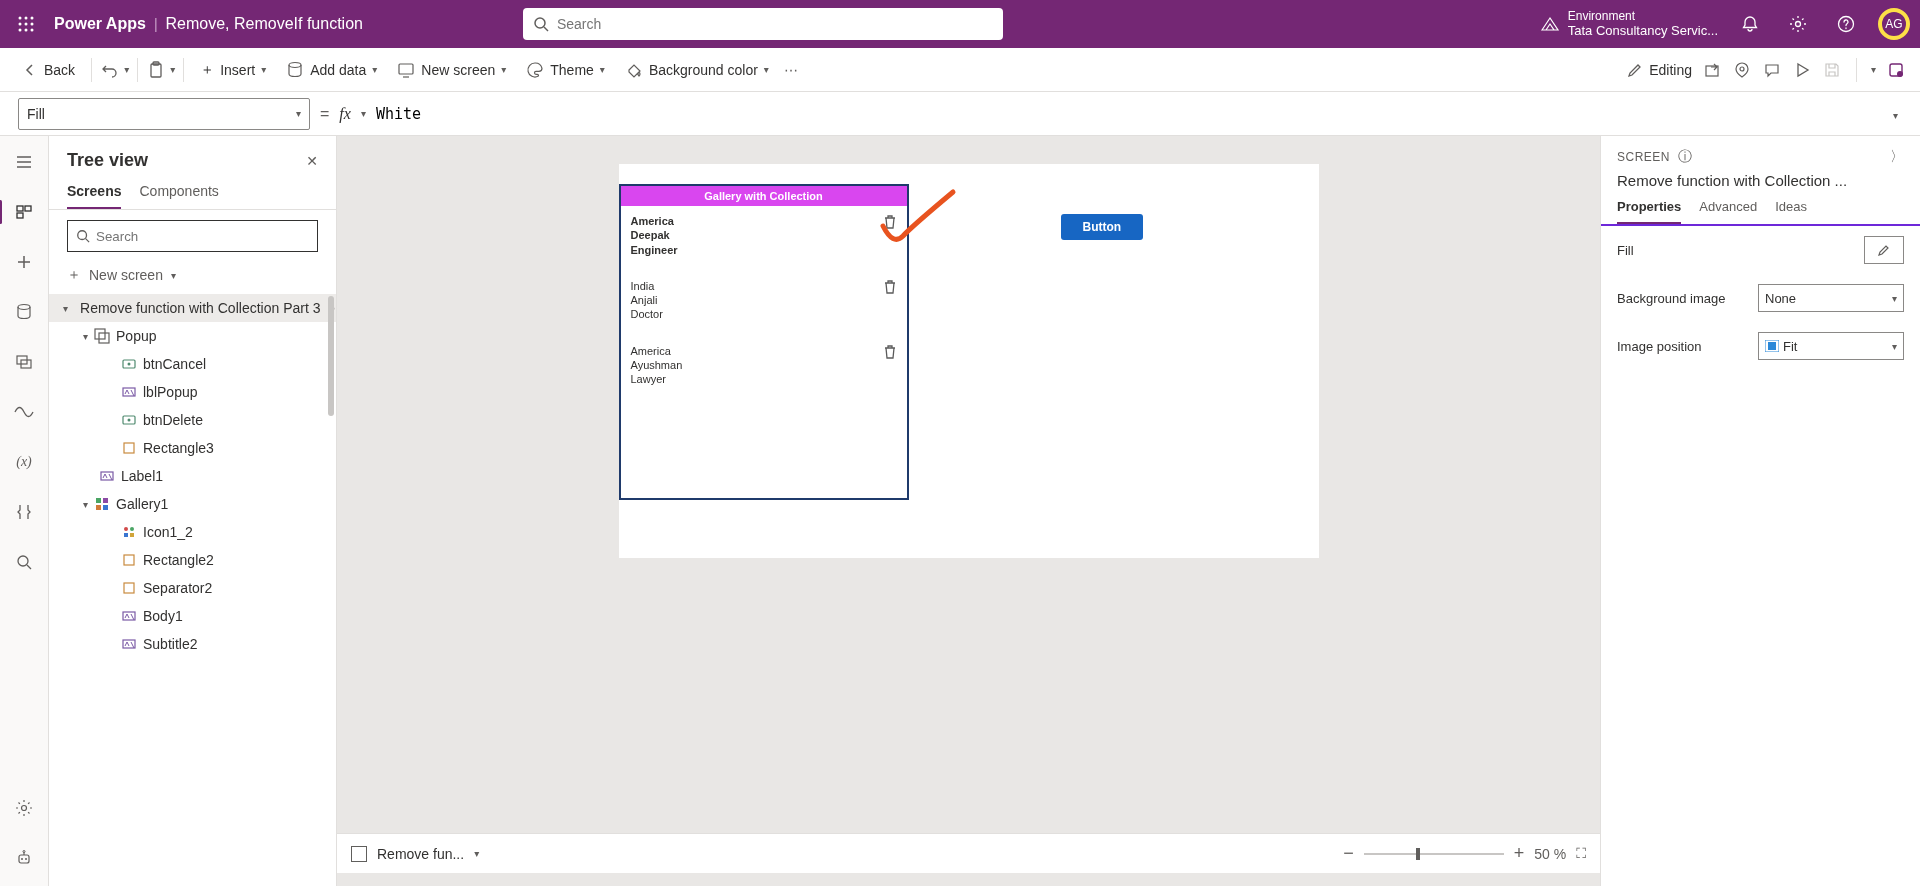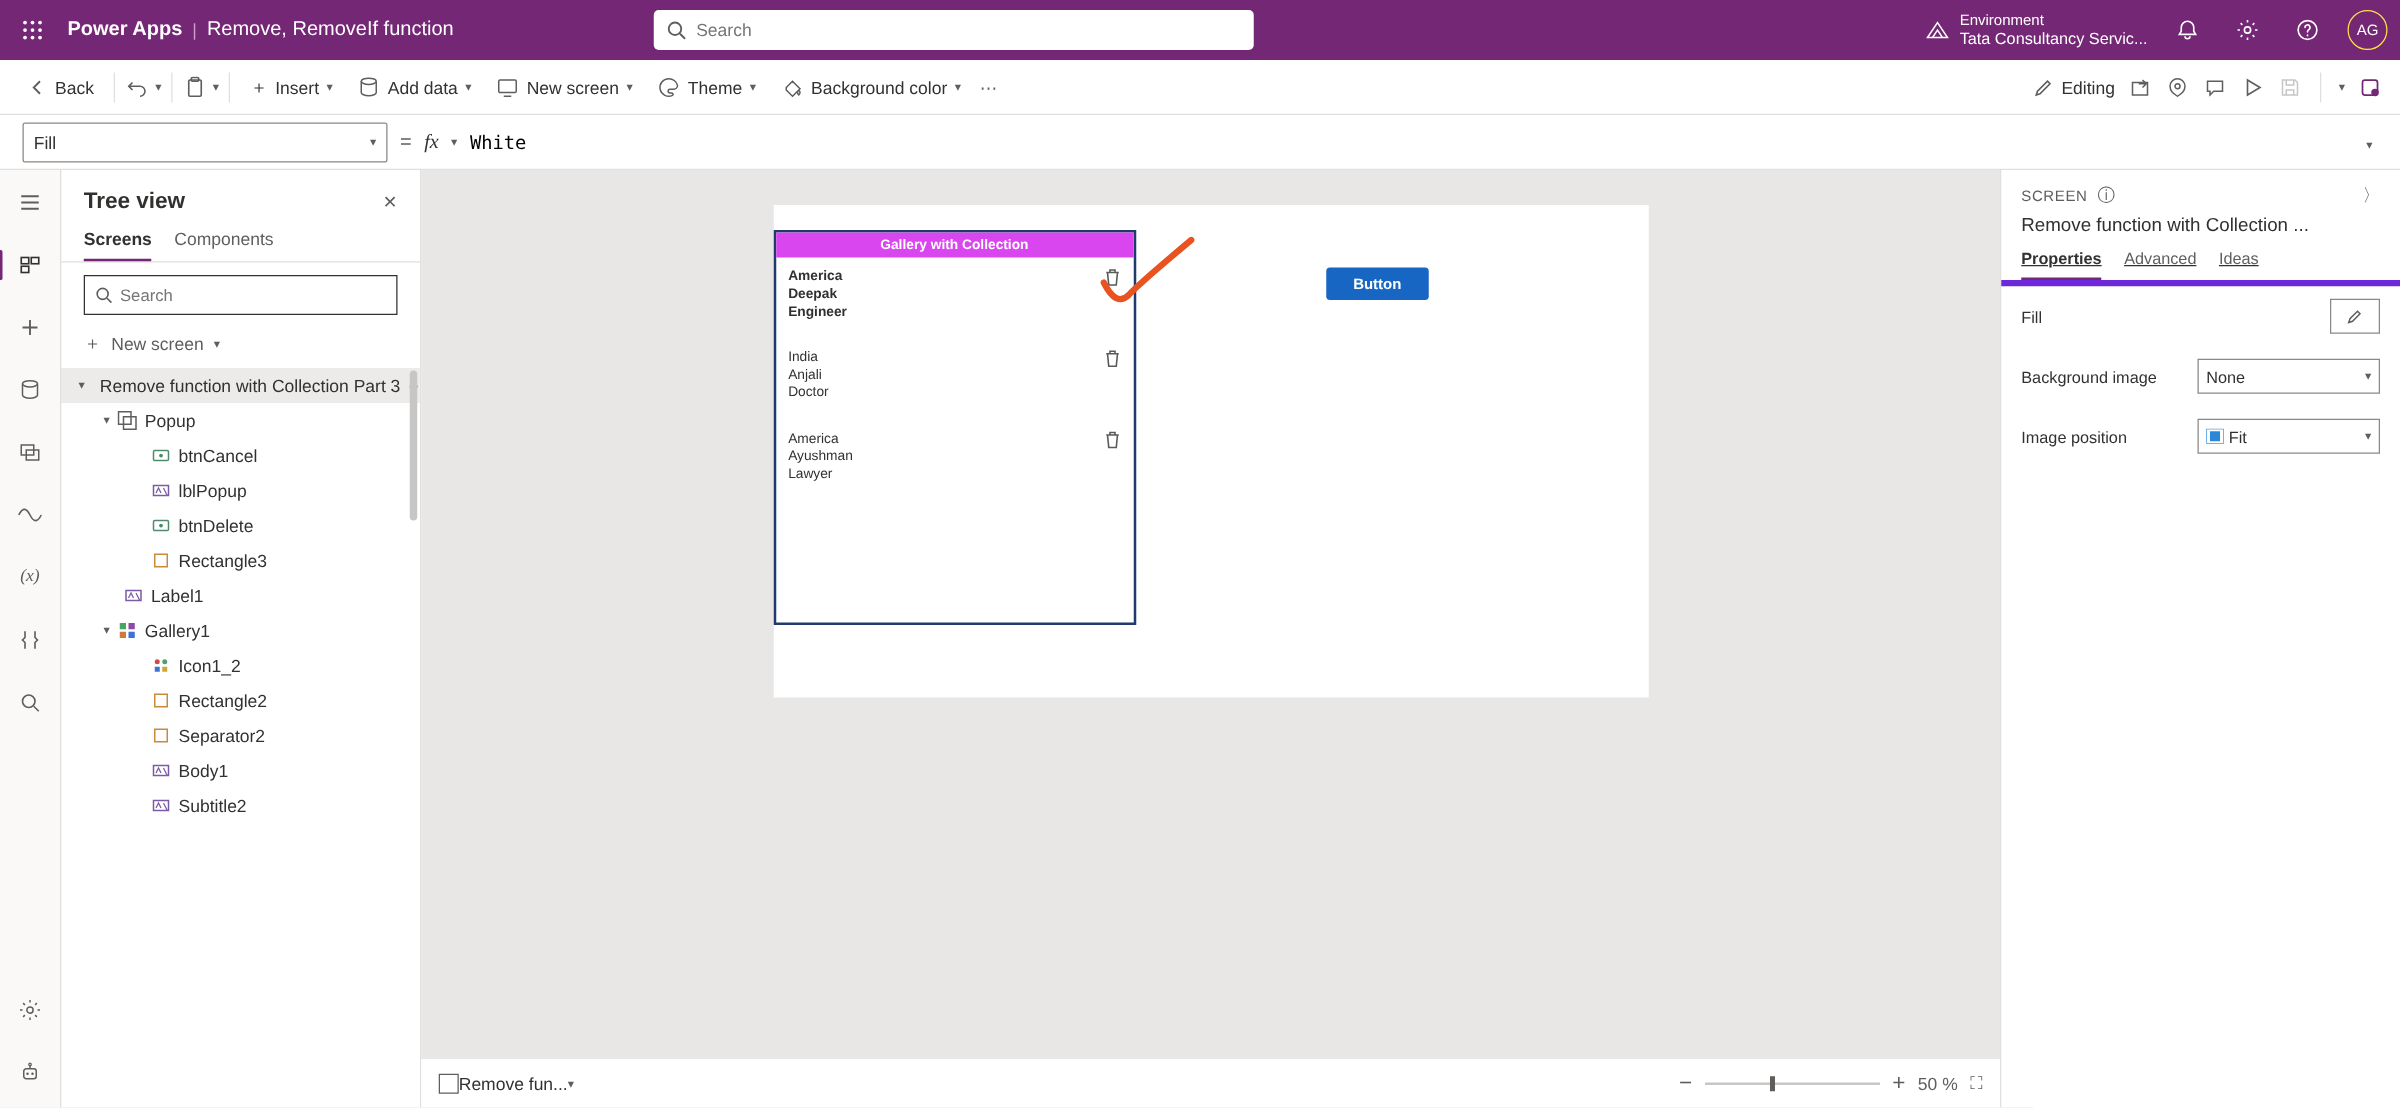--- a/index.html
+++ b/index.html
@@ -11,21 +11,21 @@
 .app-title { font-size: 16px; font-weight: 600; margin-left: 12px; }
 .title-sep { margin: 0 8px; color: #c9a0c9; }
 .page-title { font-size: 16px; }
 .topbar-search { margin-left: 160px; width: 480px; height: 32px; background: #fff; border-radius: 4px; display: flex; align-items: center; padding: 0 10px; color: #605e5c; }
 .topbar-search input { border: none; outline: none; flex: 1; margin-left: 8px; font-size: 14px; background: transparent; }
 .topbar-right { margin-left: auto; display: flex; align-items: center; gap: 16px; }
 .env { display: flex; align-items: center; gap: 8px; line-height: 1.2; font-size: 13px; }
 .env-icon { width: 20px; height: 20px; }
 .env-label { font-size: 12px; color: #ffffff; }
 .icon-btn { width: 32px; height: 32px; display: flex; align-items: center; justify-content: center; cursor: pointer; color: #fff; }
-.avatar { width: 32px; height: 32px; border-radius: 50%; border: 1px solid #fde047; display: flex; align-items: center; justify-content: center; font-size: 12px; }
+.avatar { width: 32px; height: 32px; border-radius: 50%; border: 4px solid #fde047; display: flex; align-items: center; justify-content: center; font-size: 12px; }
 
 
 .ribbon { height: 44px; border-bottom: 1px solid #e1dfdd; display: flex; align-items: center; padding: 0 14px; gap: 4px; }
 .rbtn { display: flex; align-items: center; gap: 6px; padding: 4px 8px; cursor: pointer; border-radius: 4px; color: #323130; }
 .rdiv { width: 1px; height: 24px; background: #e1dfdd; margin: 0 4px; }
 .ribbon-right { margin-left: auto; display: flex; align-items: center; gap: 10px; }
 .editing-btn { display: flex; align-items: center; gap: 6px; color: #323130; cursor: pointer; }
 .ricon { width: 20px; height: 20px; display: flex; align-items: center; justify-content: center; color: #605e5c; cursor: pointer; }
 .ricon.accent { color: #742774; font-weight: bold; }
 
@@ -70,32 +70,32 @@
 .gallery-box { position: absolute; left: 0; top: 20px; width: 290px; height: 316px; border: 2px solid #1f3a6b; }
 .gallery-head { background: #d946ef; color: #fff; font-size: 11px; font-weight: 600; text-align: center; padding: 4px 0; }
 .g-item { display: flex; justify-content: space-between; padding: 8px 10px 14px; }
 .g-text div { font-size: 11px; line-height: 1.3; }
 .g-text .bold { font-weight: 600; }
 .trash { color: #5b5b5b; cursor: pointer; }
 .checkmark { position: absolute; left: 256px; top: 22px; pointer-events: none; }
 .canvas-btn { position: absolute; left: 442px; top: 50px; background: #1766c3; color: #fff; font-size: 12px; font-weight: 600; padding: 6px 22px; border-radius: 3px; cursor: pointer; }
 
 
-.canvas-footer { position: absolute; bottom: 0; left: 0; right: 0; height: 40px; border-top: 1px solid #e1dfdd; background: #fff; display: flex; align-items: center; padding: 0 14px; }
+.canvas-footer { position: absolute; bottom: 13px; left: 0; right: 0; height: 40px; border-top: 1px solid #e1dfdd; background: #fff; display: flex; align-items: center; padding: 0 14px; gap: 10px; }
 .bc-check { width: 16px; height: 16px; border: 1px solid #605e5c; }
 .zoom-ctrl { margin-left: auto; display: flex; align-items: center; gap: 10px; color: #605e5c; }
 .zoom-track { width: 140px; height: 2px; background: #c8c6c4; position: relative; }
 .zoom-thumb { position: absolute; top: -5px; left: 37%; width: 4px; height: 12px; background: #605e5c; }
 
 
 .right-panel { width: 320px; border-left: 1px solid #e1dfdd; display: flex; flex-direction: column; padding: 12px 0; }
 .rp-head { display: flex; align-items: center; justify-content: space-between; padding: 0 16px; }
 .rp-label { font-size: 12px; color: #605e5c; letter-spacing: 0.5px; }
 .rp-name { padding: 6px 16px 10px; font-size: 15px; }
-.rp-tabs { display: flex; gap: 18px; padding: 0 16px; border-bottom: 5px solid #6d28d9; text-decoration: underline; }
+.rp-tabs { display: flex; gap: 18px; padding: 0 16px; border-bottom: 2px solid #6d28d9; }
 .rp-tab { padding-bottom: 8px; font-size: 13px; color: #605e5c; cursor: pointer; }
 .rp-tab.active { color: #323130; border-bottom: 2px solid #742774; font-weight: 600; }
 .rp-row { display: flex; align-items: center; justify-content: space-between; padding: 10px 16px; font-size: 13px; }
 .rp-input { border: 1px solid #8a8886; height: 28px; width: 146px; display: flex; align-items: center; justify-content: space-between; padding: 0 6px; cursor: pointer; }
 .rp-color { border: 1px solid #8a8886; height: 28px; width: 40px; display: flex; align-items: center; justify-content: center; cursor: pointer; }
 
 svg { display: block; }
 .chev { font-size: 10px; color: #605e5c; }
 </style>
 </head>

